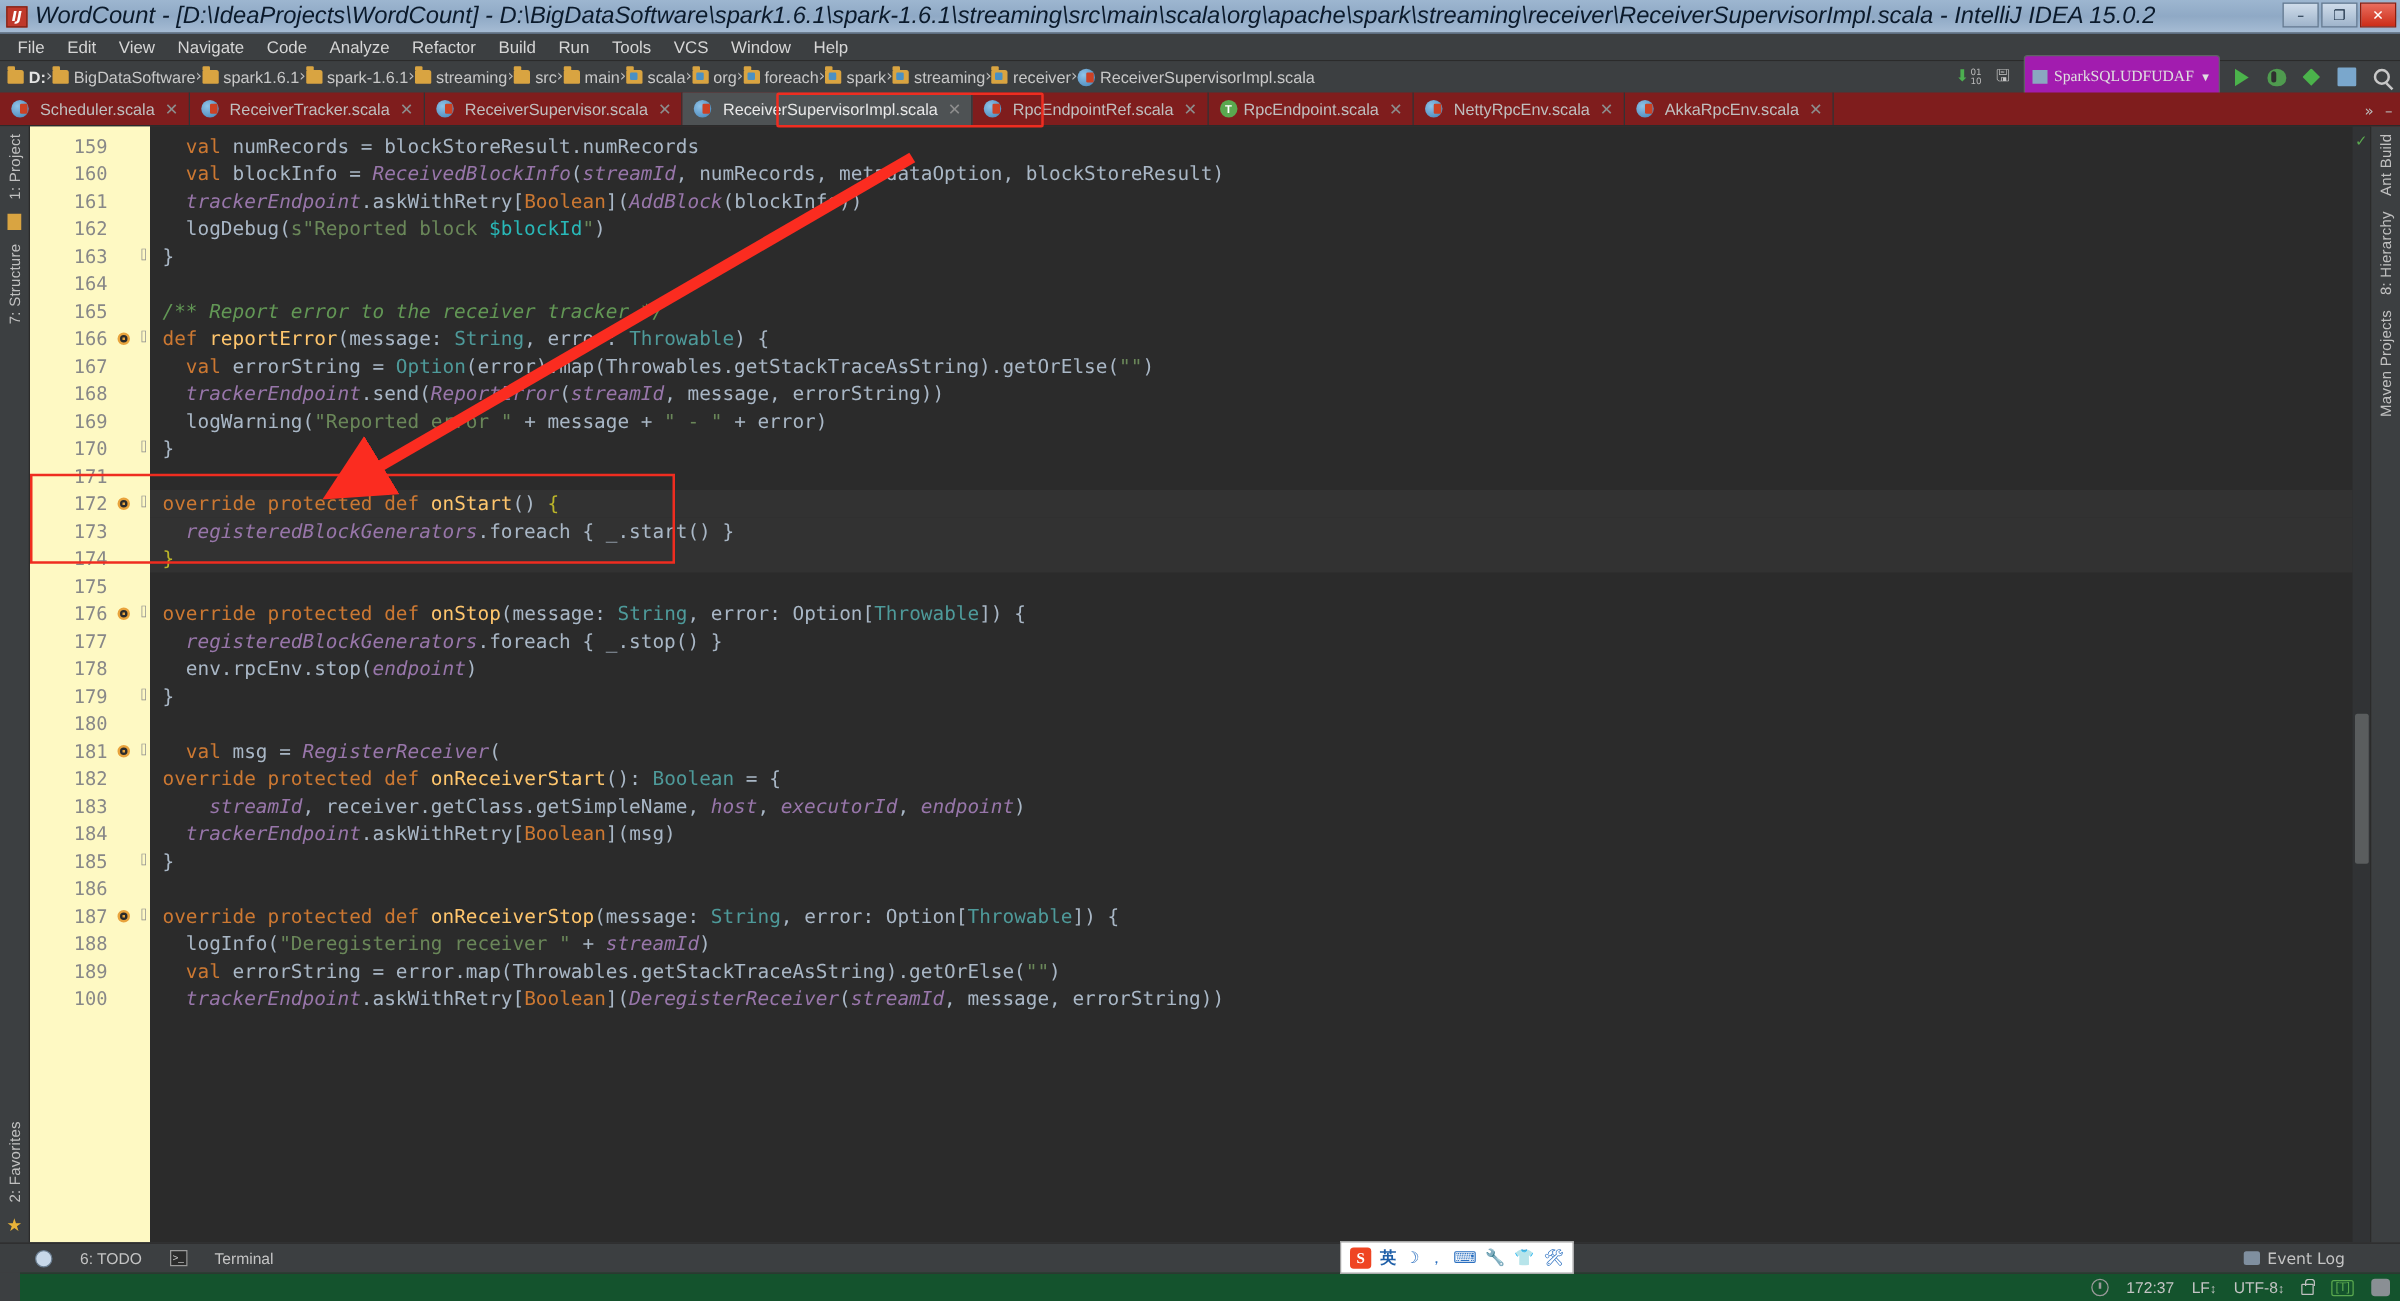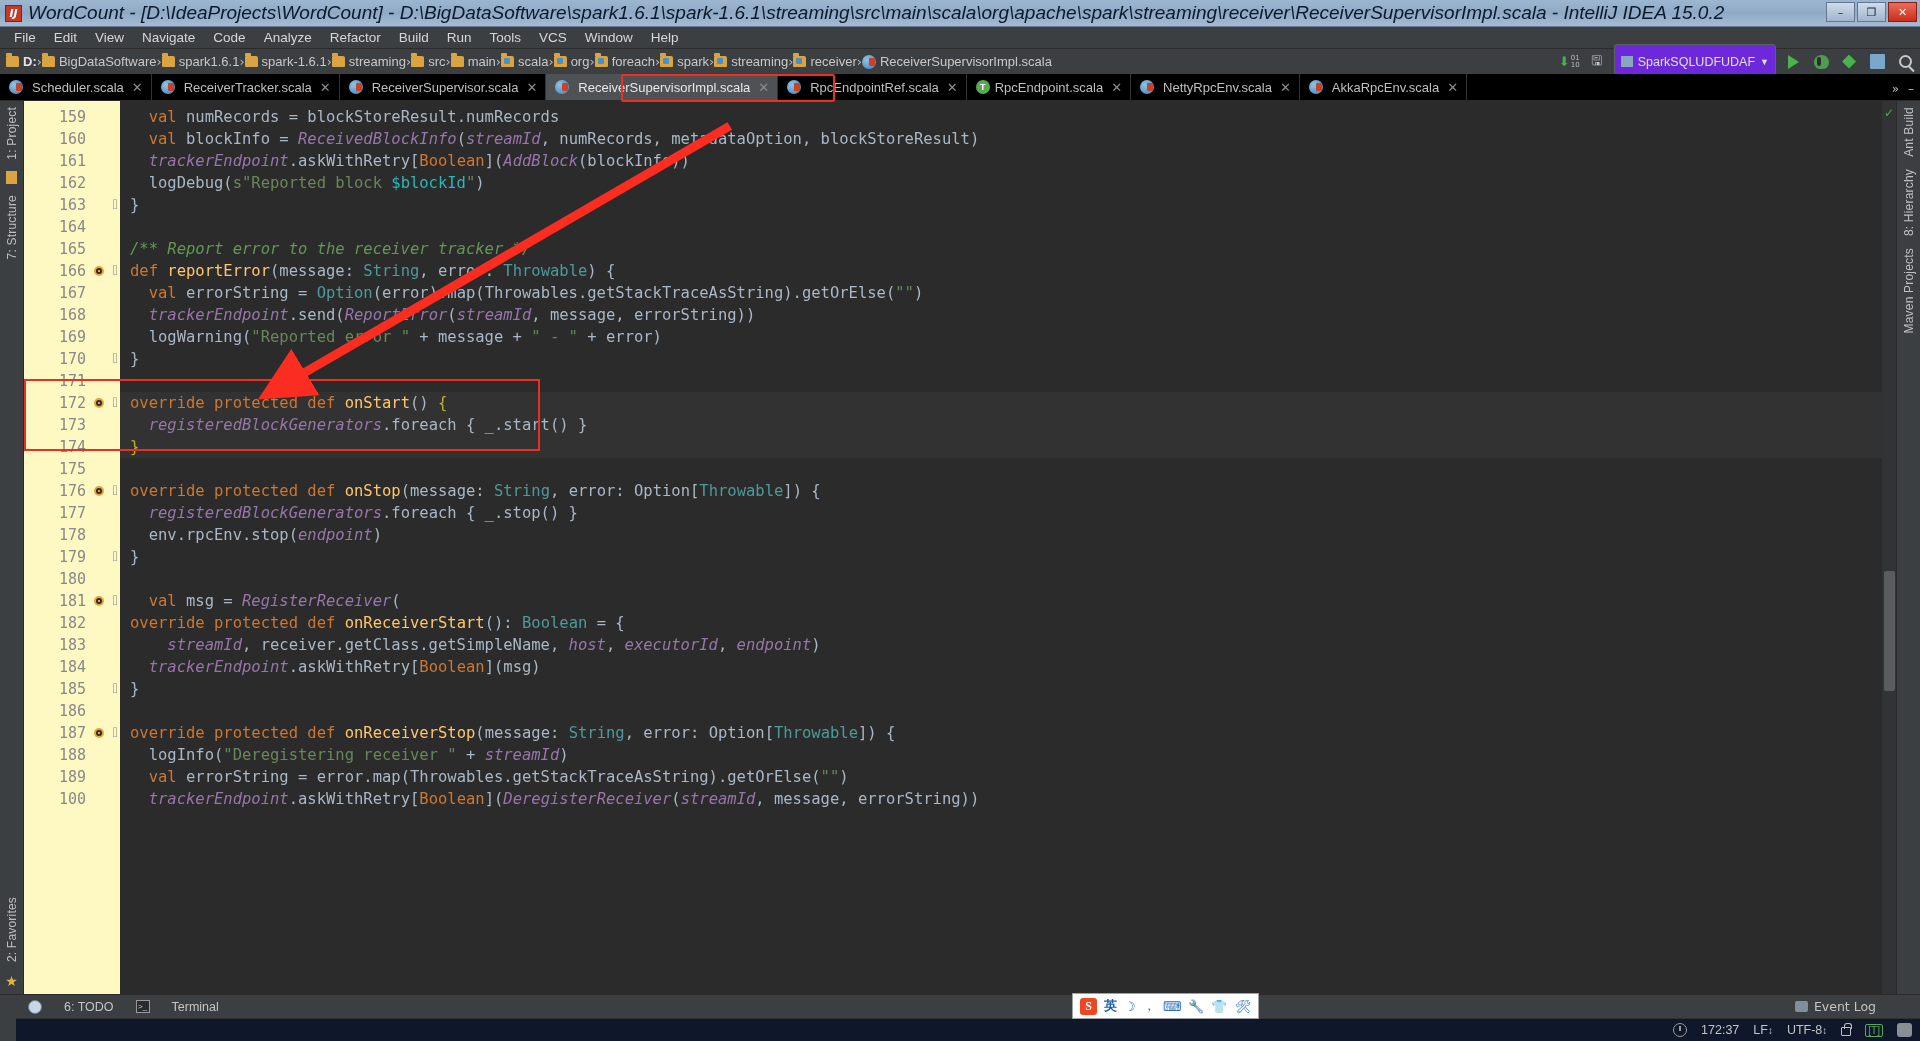--- a/index.html
+++ b/index.html
@@ -97,39 +97,39 @@
   .dl-icon { display:flex; align-items:center; font-size:10px; color:#4caf50; }
   .dl-icon .arrow { font-size: 13px; line-height: 1; }
   .dl-icon .bits { font-size:7px; line-height:7px; color:#bcbcbc; margin-left:1px;}
   .tbbtn {
     width: 22px; height: 20px; display:flex; align-items:center;justify-content:center;
     font-size: 13px; color:#c4c4c4;
   }
   .runcfg {
     display: flex; align-items: center; gap: 5px;
     height: 35px; padding: 0 6px;
-    background: #6d28d9; border: 1px solid #5e6264; border-radius: 3px;
+    background: #a21caf; border: 1px solid #5e6264; border-radius: 3px;
     font-size: 12.5px; color: #e0e0e0;
-    font-family: Liberation Sans, sans-serif;
+    font-family: Liberation Serif, serif;
   }
   .runcfg .cfgico { width:12px;height:11px;background:#8aa7c0;border:1px solid #5d7governor;}
   .play-tri {
     width: 0; height: 0; border-left: 11px solid #4bb34b;
     border-top: 7px solid transparent; border-bottom: 7px solid transparent;
   }
   .bug-ico { width:15px;height:14px;border-radius:50% 50% 45% 45%; background:#4f9b4f; position:relative;}
   .bug-ico::after{content:"";position:absolute;left:3px;top:2px;width:4px;height:9px;background:#2f2f2f;border-radius:2px;}
   .cov-ico { width:14px;height:14px;background:#4bb34b; clip-path: polygon(0 50%,50% 0,100% 50%,50% 100%); }
   .sq-ico { width:15px;height:15px;background:#7aa7cc; border-radius:1px;}
   .search-ico { width:13px;height:13px;border:2px solid #c8c8c8;border-radius:50%;position:relative;}
   .search-ico::after{content:"";position:absolute;right:-5px;bottom:-4px;width:7px;height:2px;background:#c8c8c8;transform:rotate(45deg);}
 
   
   #tabbar {
-    height: 27px; background: #000000;
+    height: 27px; background: #7f1d1d;
     display: flex; align-items: flex-end;
     position: relative; border-bottom: 1px solid #2b2b2b;
   }
   .etab {
     display: flex; align-items: center; gap: 5px;
     height: 26px; padding: 0 8px 0 9px;
     font-size: 13px; color: #bfbfbf; white-space: nowrap;
     border-right: 1px solid #313335;
     font-family: "Liberation Sans", sans-serif;
     position: relative;
@@ -241,21 +241,21 @@
   }
   #bottombar .bwi { display:flex; align-items:center; gap:22px; font-size:12.5px; color:#c4c4c4;
     font-family:"Liberation Sans", sans-serif;}
   .todo-ico { width:14px;height:14px;border-radius:50%;background:#c7d7e8;border:1px solid #6a7d90;}
   .term-ico { width:14px;height:13px;background:#2b2b2b;border:1px solid #9a9a9a;color:#cfcfcf;font-size:8px;line-height:11px;text-align:center;}
   .eventlog { position:absolute; right: 44px; display:flex;align-items:center;gap:6px;font-size:12.5px;color:#c4c4c4;}
   .el-ico{width:13px;height:11px;background:#7f8f9f;border-radius:2px;}
 
   
   #statusbar {
-    height: 23px; background: #0f172a; display: flex; align-items: center;
+    height: 23px; background: #14532d; display: flex; align-items: center;
     position: relative; border-top: 1px solid #323232; margin-left: 16px;
   }
   .sb-right { position:absolute; right: 8px; display:flex; align-items:center; gap: 14px;
      font-size: 12.5px; color: #c4c4c4; font-family:"Liberation Sans", sans-serif;}
   .sb-clock { width:14px;height:14px;border:1.5px solid #9a9a9a;border-radius:50%;position:relative;}
   .sb-clock::after{content:"";position:absolute;left:5px;top:2px;width:1.5px;height:5px;background:#9a9a9a;}
   .lock-ico { width:10px;height:9px;border:1.5px solid #c0c0c0;border-radius:1px;position:relative;margin-top:3px;}
   .lock-ico::before{content:"";position:absolute;left:2px;top:-5px;width:6px;height:5px;border:1.5px solid #c0c0c0;border-bottom:none;border-radius:3px 3px 0 0;}
   .tbadge{border:1px solid #5aa84f;color:#5aa84f;font-size:10px;padding:0 2px;border-radius:2px;}
   .hacker{width:15px;height:14px;border-radius:3px;background:#8a8f94;}

